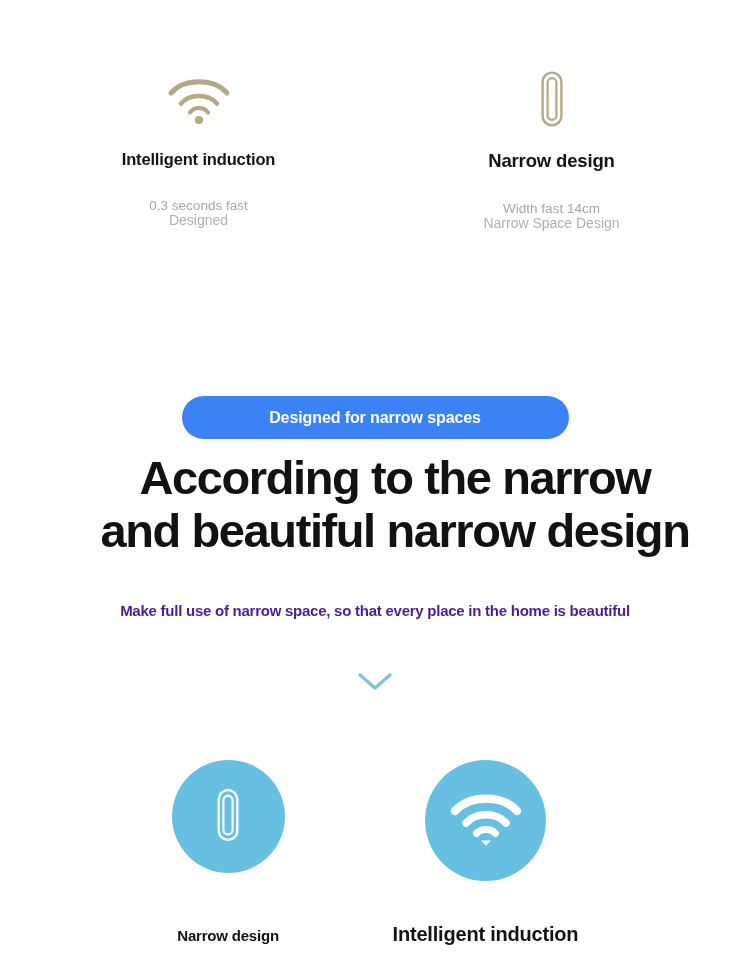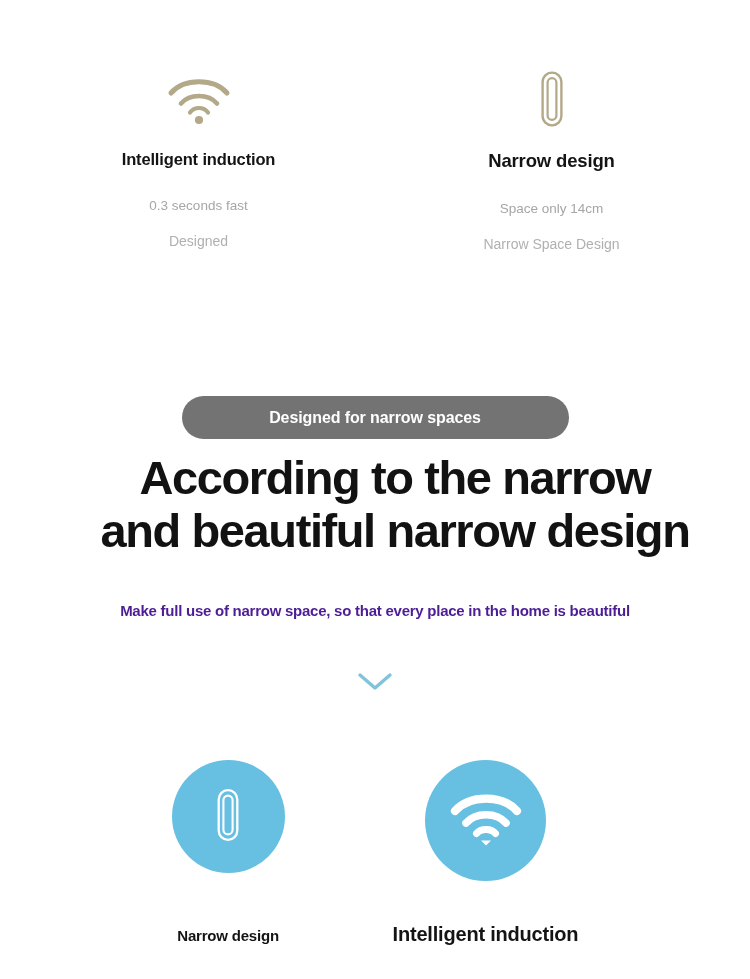--- a/index.html
+++ b/index.html
@@ -60,21 +60,20 @@
     white-space: nowrap;
   }
   .feature-title.lg {
     font-size: 18.5px;
   }
   .feature-sub {
     font-size: 13.5px;
     color: #a6a6a6;
     font-weight: normal;
     line-height: 1;
-    margin-bottom: 21px;
     white-space: nowrap;
   }
   .feature-sub2 {
     font-size: 14px;
     color: #b0b0b0;
     font-weight: normal;
     line-height: 1;
     white-space: nowrap;
   }
 
@@ -84,21 +83,21 @@
     top: 396px;
     left: 0;
     width: 750px;
     display: flex;
     justify-content: center;
   }
   .badge {
     width: 387px;
     height: 43px;
     border-radius: 22px;
-    background: #737373;
+    background: #3b82f6;
     display: flex;
     align-items: center;
     justify-content: center;
     color: #ffffff;
     font-size: 16px;
     font-weight: bold;
     letter-spacing: -0.1px;
   }
 
   
@@ -204,21 +203,21 @@
     <div class="feature-col">
       <div class="feature-icon-box">
         <span>
           <svg width="34" height="58" viewBox="0 0 34 58" fill="none" aria-hidden="true">
             <rect x="7.6" y="2.6" width="18.8" height="52.8" rx="9.4" fill="none" stroke="#b3a989" stroke-width="2.4"></rect>
             <rect x="12.6" y="8.2" width="8.8" height="41.6" rx="4.4" fill="none" stroke="#b3a989" stroke-width="2.2"></rect>
           </svg>
         </span>
       </div>
       <div class="feature-title lg">Narrow design</div>
-      <div class="feature-sub">Space only 14cm</div>
+      <div class="feature-sub">Width fast 14cm</div>
       <div class="feature-sub2">Narrow Space Design</div>
     </div>
 
   </div>
 
   <div class="badge-wrap">
     <div class="badge">
       <span>Designed for narrow spaces</span>
     </div>
   </div>

